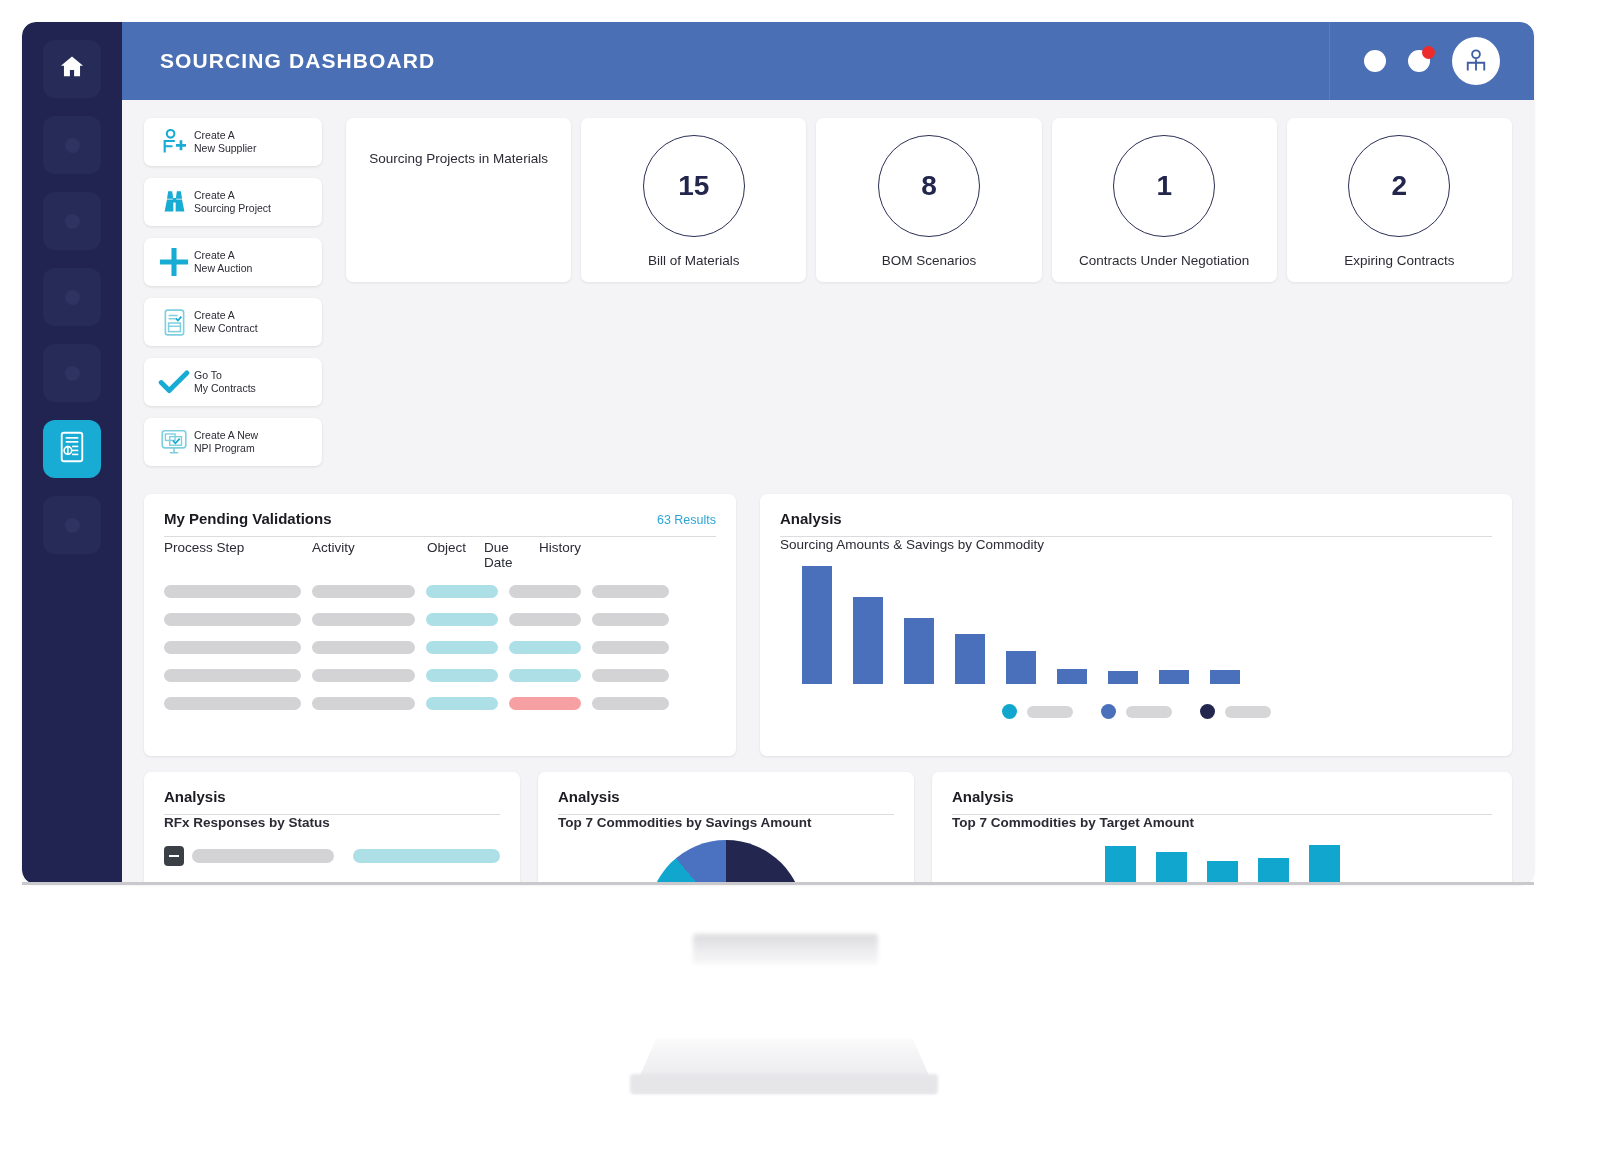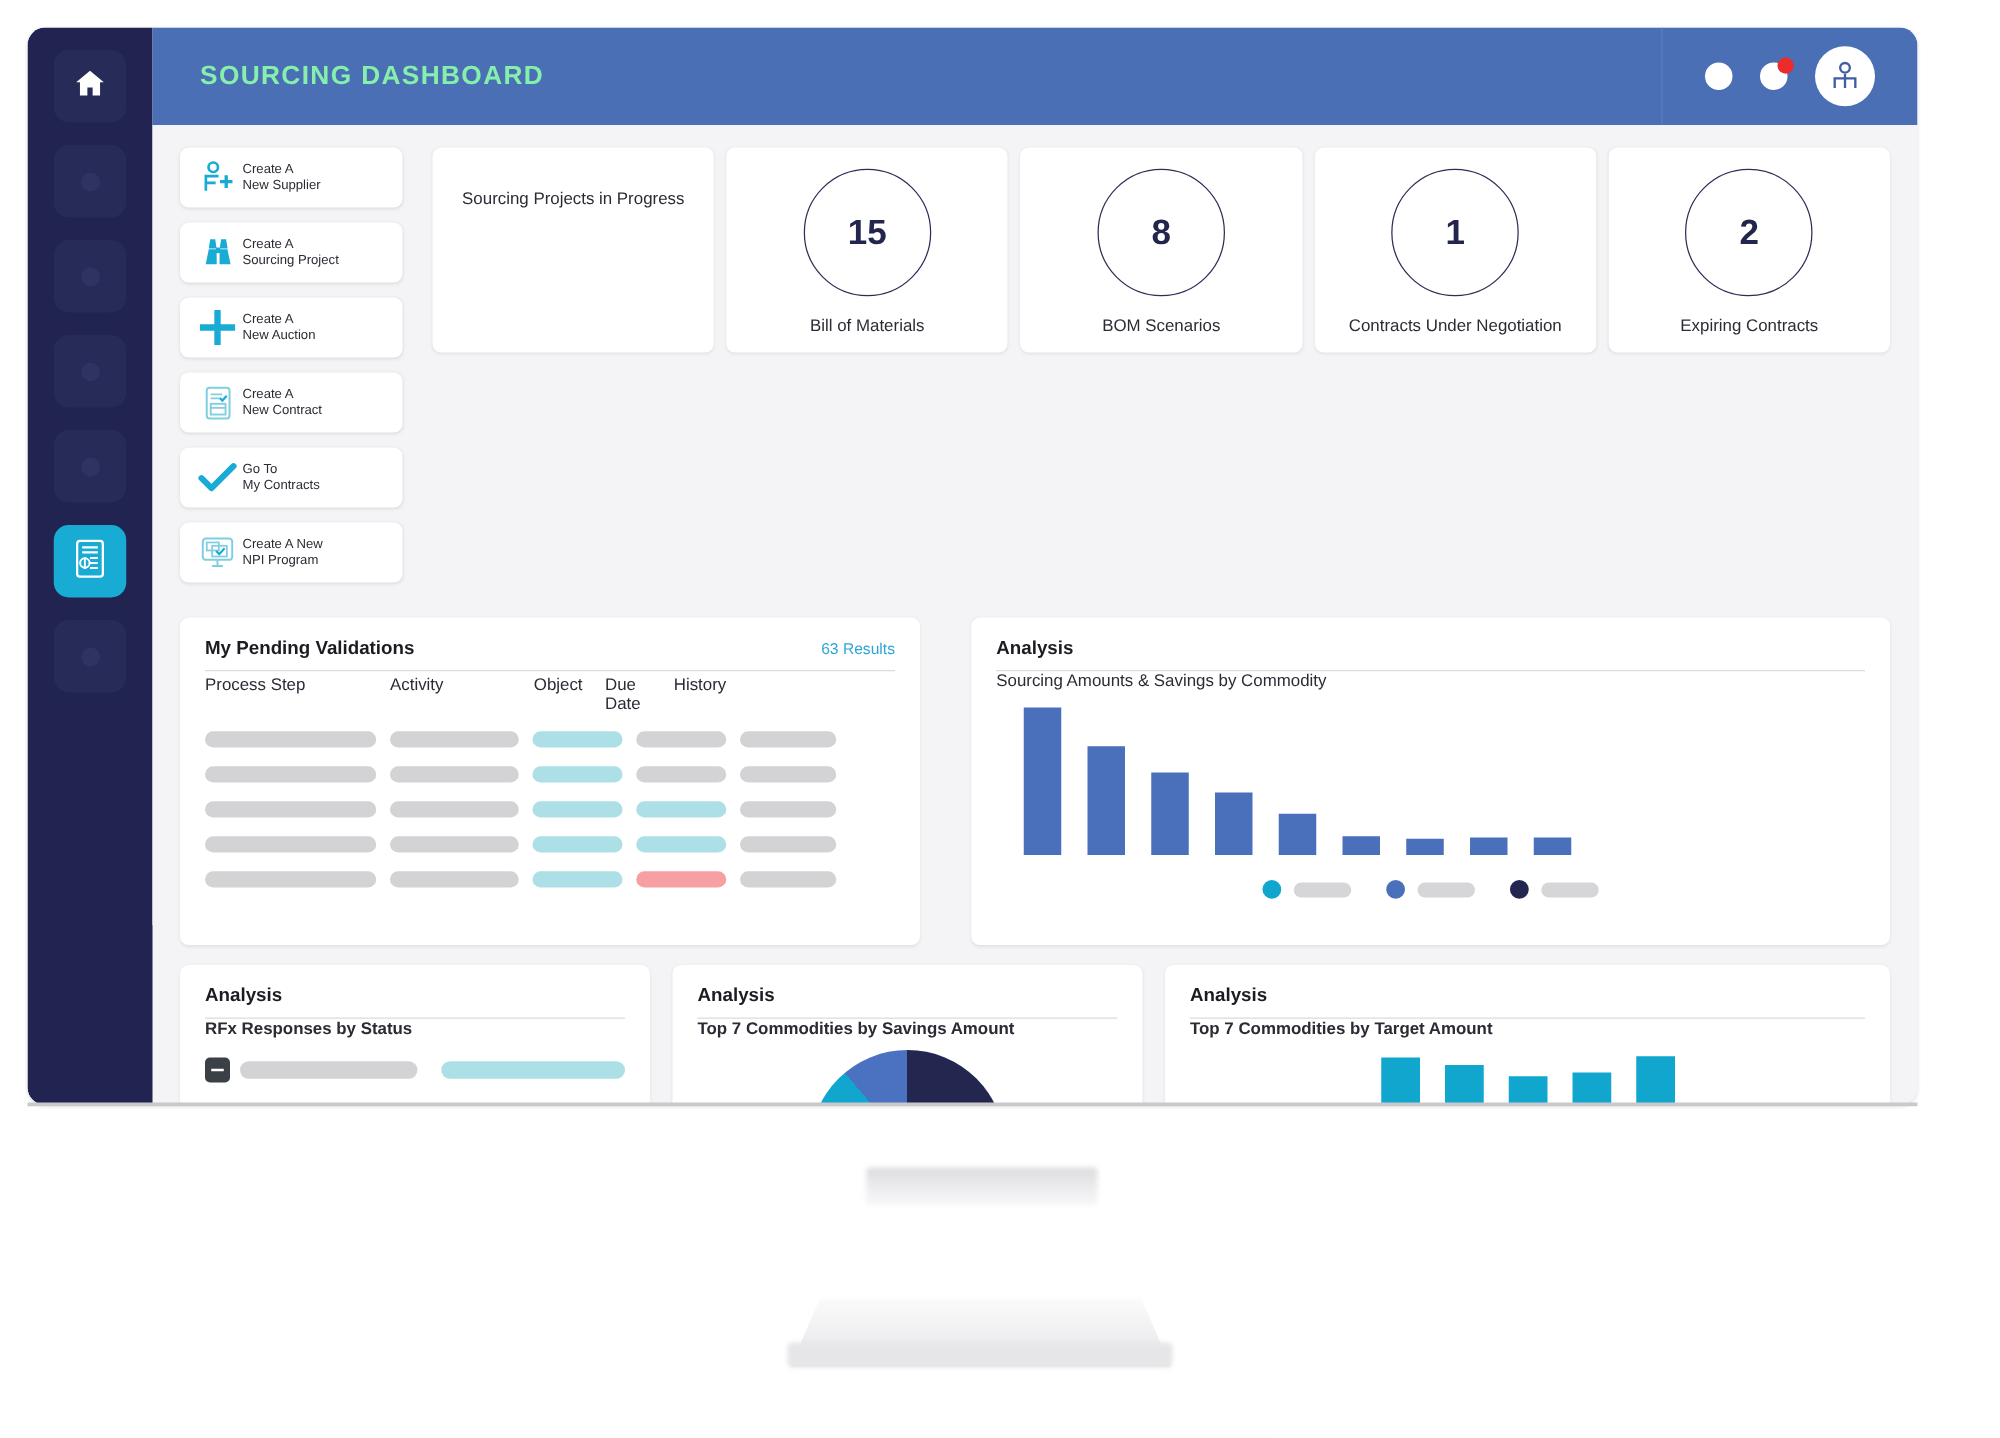--- a/index.html
+++ b/index.html
@@ -60,21 +60,21 @@
   .rail-dot { width: 15px; height: 15px; border-radius: 50%; background: #2f3361; }
 
   
   .header {
     position: absolute; left: 100px; top: 0; width: 1412px; height: 78px;
     background: #4a6fb5;
     border-radius: 0 14px 0 0;
     display: flex; align-items: center;
   }
   .header-title {
-    color: #86efac; font-size: 21px; letter-spacing: 1.1px;
+    color: #ffffff; font-size: 21px; letter-spacing: 1.1px;
     font-weight: 600; margin-left: 38px;
   }
   .header-right {
     margin-left: auto; display: flex; align-items: center; gap: 22px;
     padding-right: 34px; height: 100%;
     border-left: 1px solid #5c7dbd; padding-left: 34px;
   }
   .hicon { width: 22px; height: 22px; border-radius: 50%; background: #fff; position: relative; cursor: pointer; }
   .hicon .badge {
     position: absolute; right: -5px; top: -4px; width: 13px; height: 13px;
@@ -124,21 +124,21 @@
   
   .panel {
     background: #fff; border-radius: 7px;
     box-shadow: 0 1px 3px rgba(0,0,0,.08);
     padding: 16px 20px;
   }
   .panel-title { font-size: 15px; font-weight: 700; color: #1b1b22; }
   .panel-rule { height: 1px; background: #dcdcdf; margin: 9px 0 0 0; }
   .panel-sub { font-size: 13.5px; color: #2b2b35; }
 
-  .mid-row { display: flex; gap: 41px; margin-top: 16px; }
+  .mid-row { display: flex; gap: 24px; margin-top: 16px; }
   .bottom-row { display: flex; gap: 18px; margin-top: 16px; }
 
   
   .pv-head { display: flex; align-items: baseline; }
   .pv-results { margin-left: auto; font-size: 12.5px; color: #2da6d6; cursor: pointer; }
   .tbl { margin-top: 3px; }
   .tbl-cols { display: flex; }
   .tbl-cols > div { font-size: 13.5px; color: #2b2b35; }
   .c1 { width: 148px; } .c2 { width: 115px; } .c3 { width: 57px; }
   .c4 { width: 55px; } .c5 { width: 80px; }
@@ -331,21 +331,21 @@
             <div class="action-txt">
               <div>Create A New</div>
               <div>NPI Program</div>
             </div>
           </div>
 
         </div>
 
         <div class="kpis">
           <div class="kpi">
-            <div class="kpi-label">Sourcing Projects in Progress</div>
+            <div class="kpi-label">Sourcing Projects in Materials</div>
           </div>
           <div class="kpi">
             <div class="kpi-circle">15</div>
             <div class="kpi-label">Bill of Materials</div>
           </div>
           <div class="kpi">
             <div class="kpi-circle">8</div>
             <div class="kpi-label">BOM Scenarios</div>
           </div>
           <div class="kpi">

